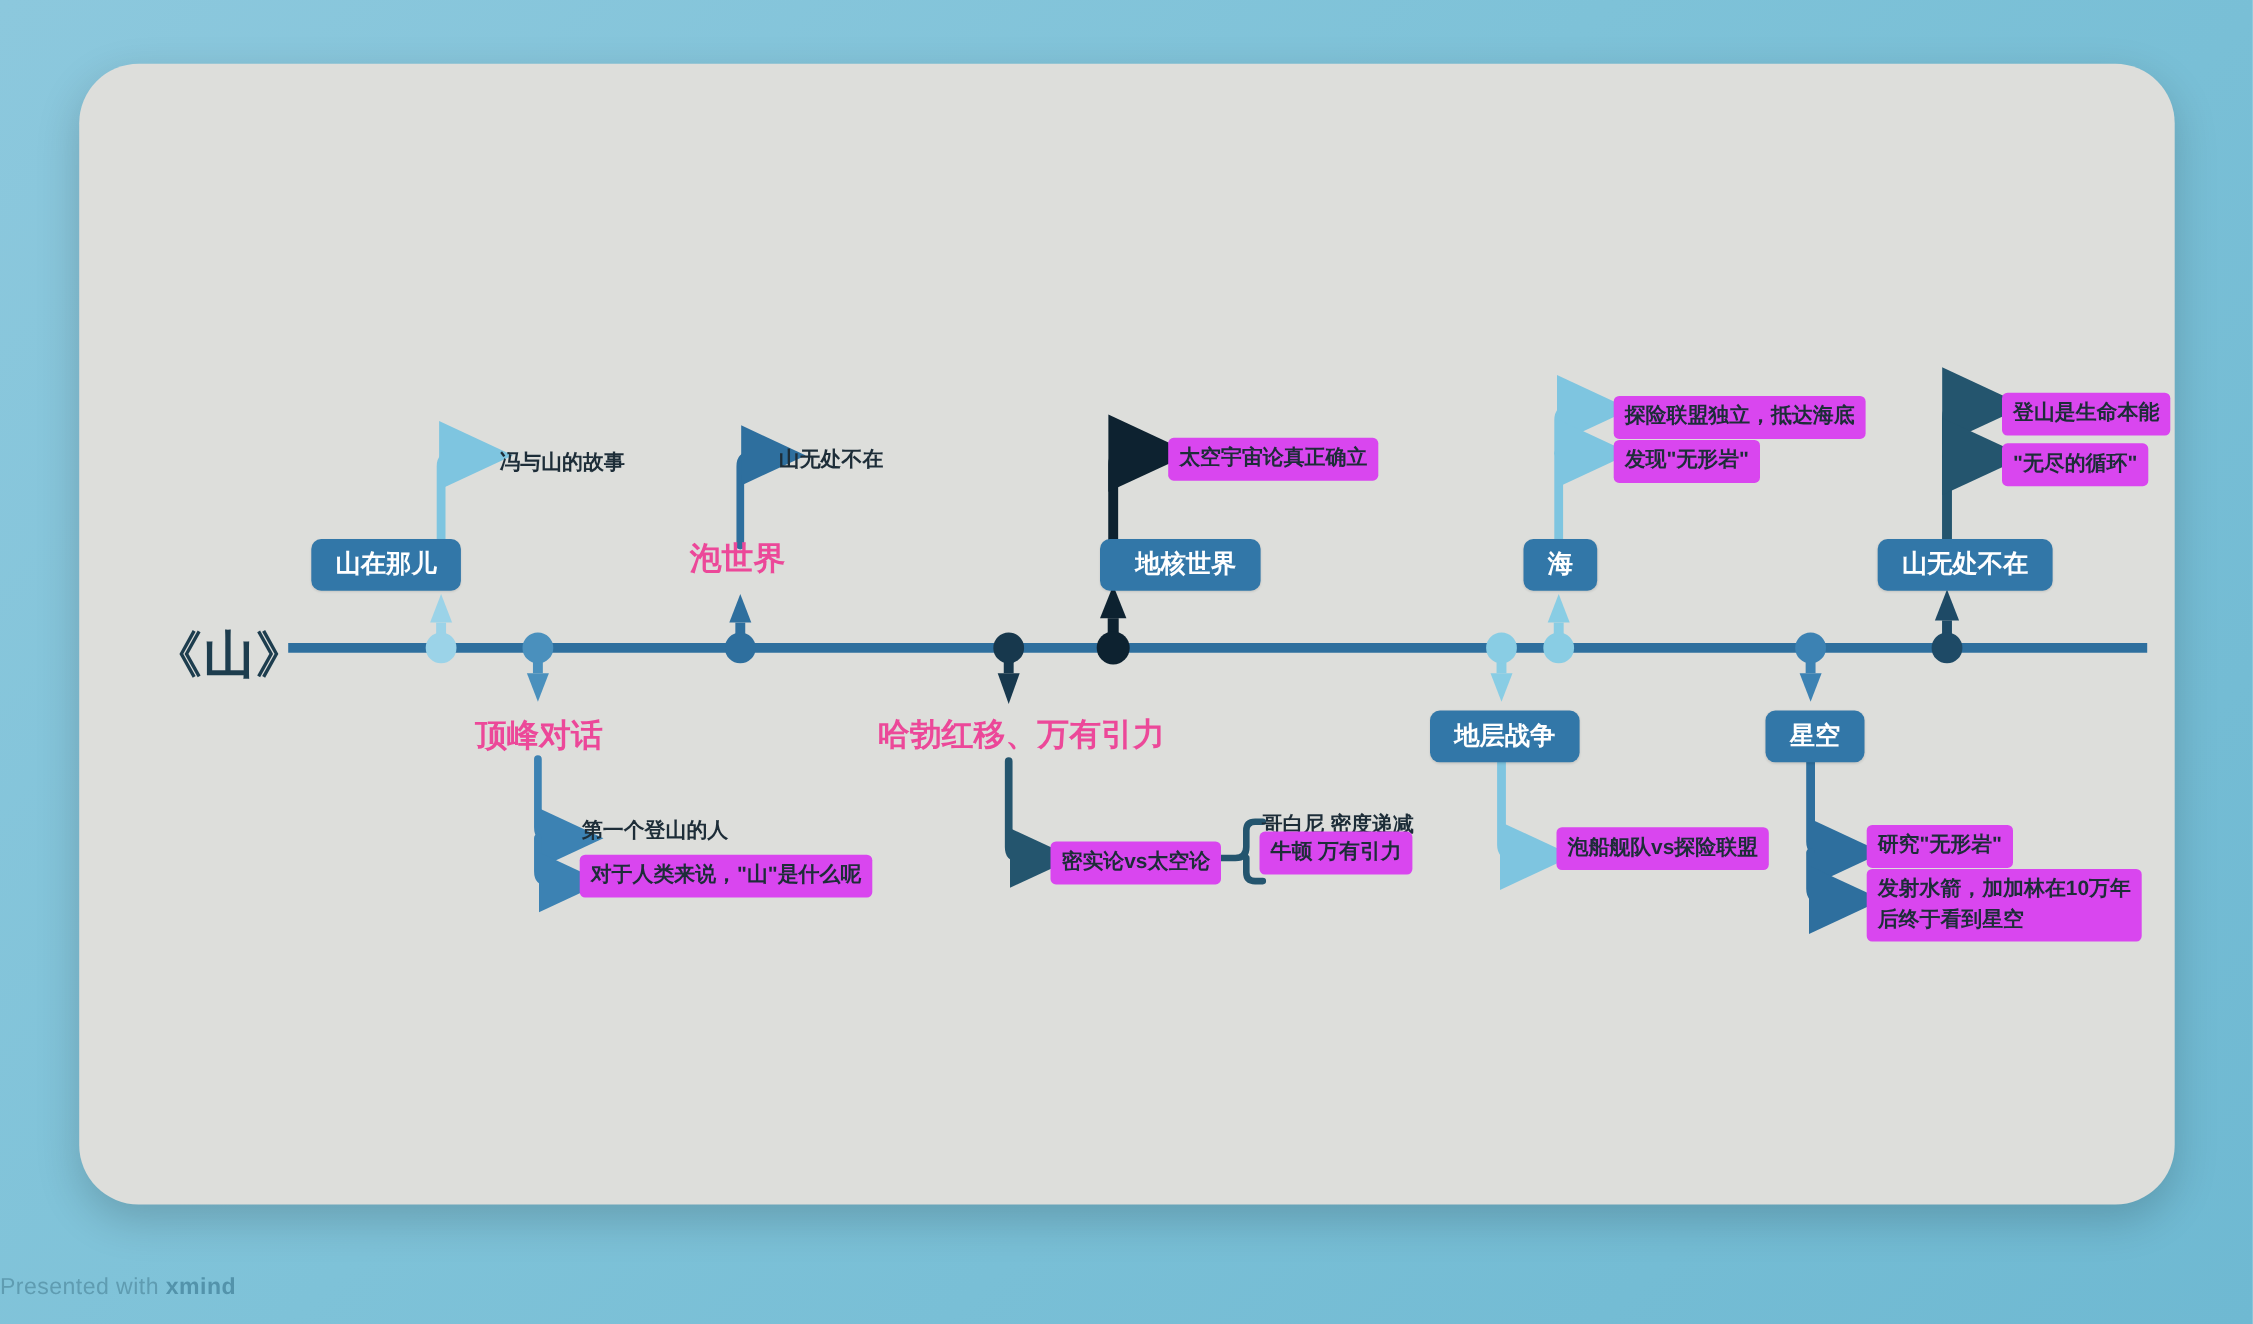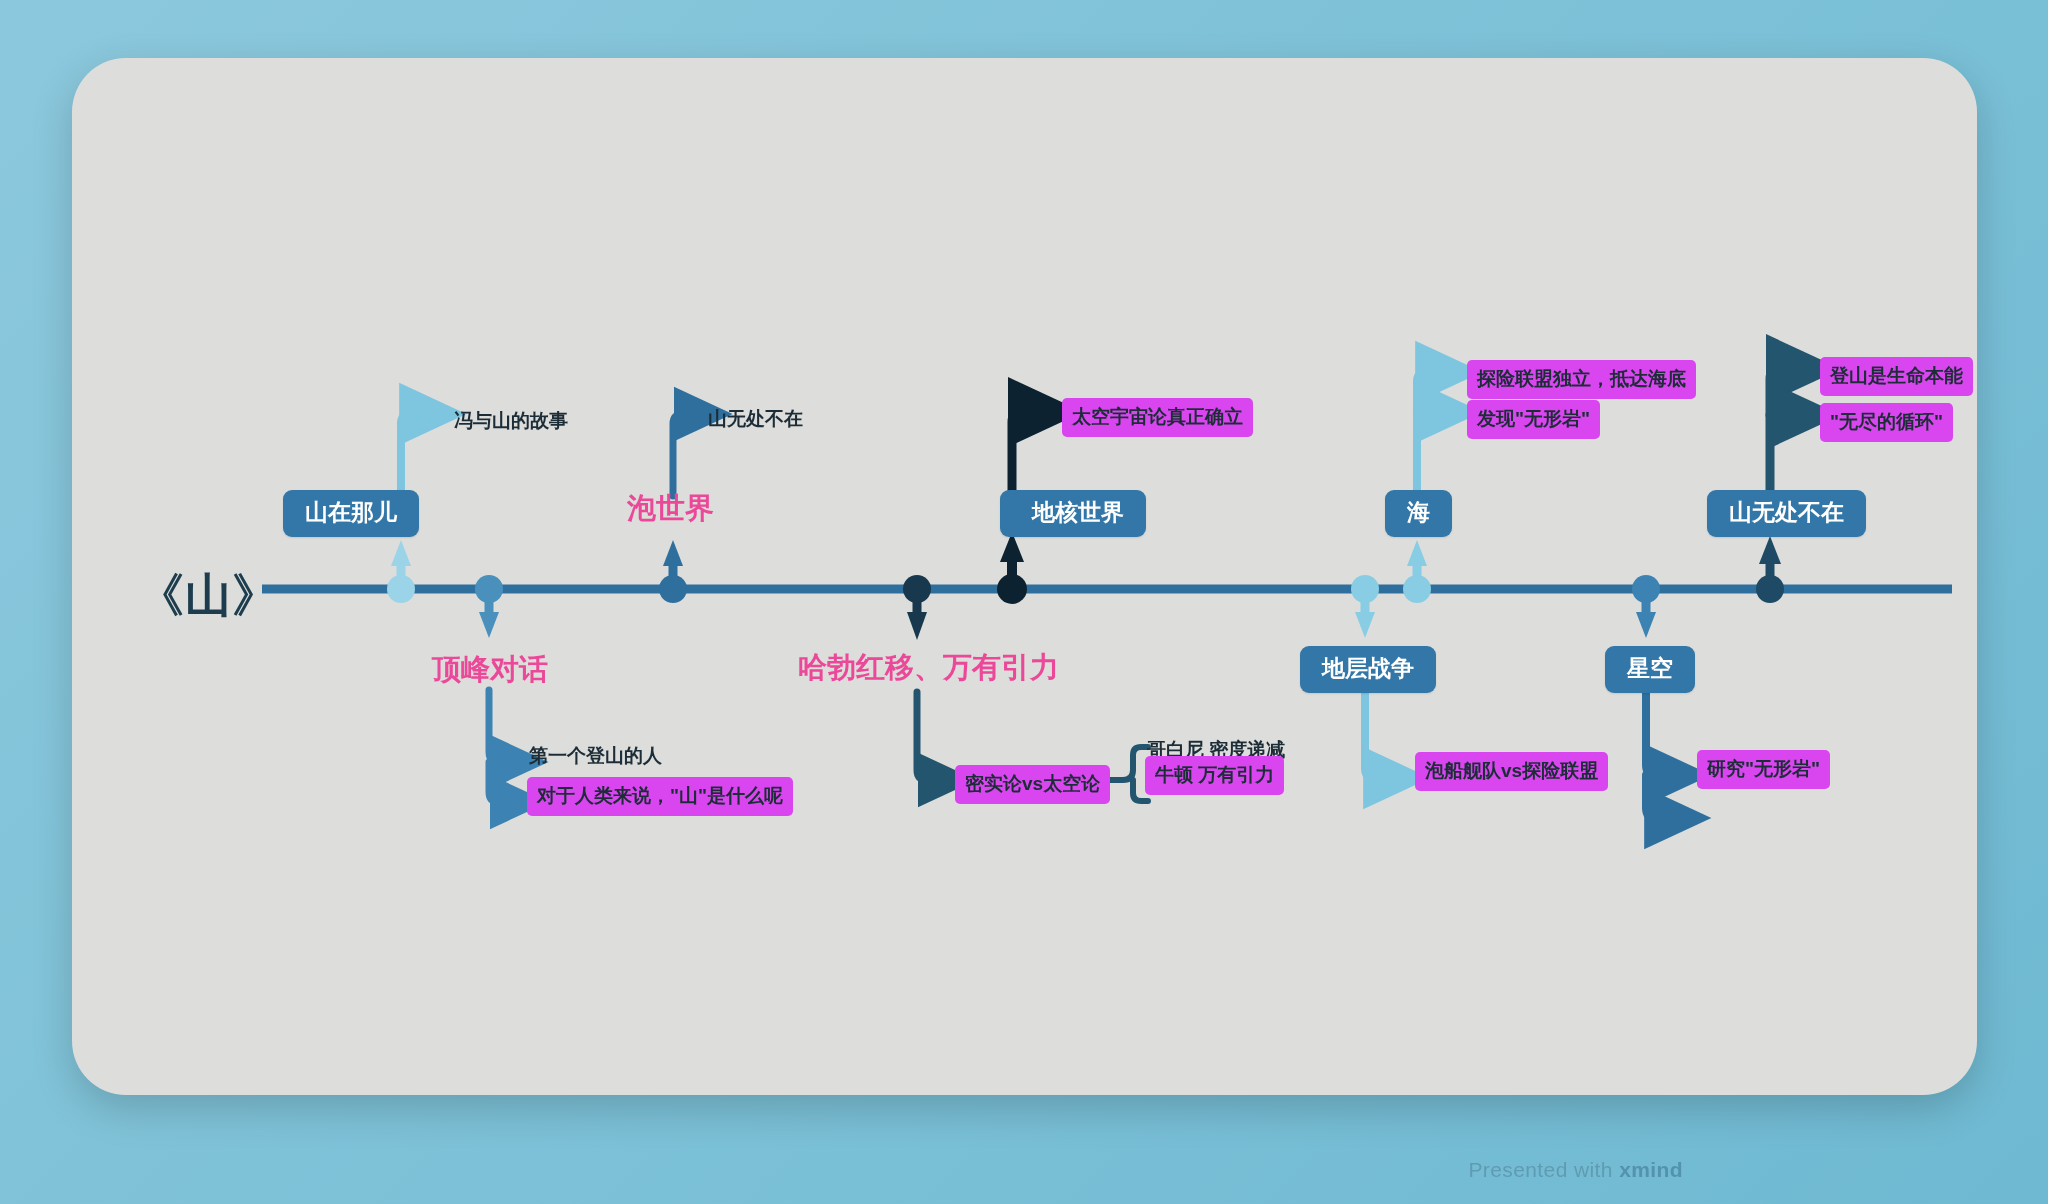--- a/index.html
+++ b/index.html
@@ -94,21 +94,21 @@
     padding: 5px 2px 6px 2px;
   }
   .note.multiline { white-space: pre-line; }
 
   
   #footer {
     position: absolute;
     left: 0;
     top: 1158px;
     width: 1683px;
-    text-align: right;
+    text-align: left;
     font-size: 21px;
     color: #5f9cb1;
     letter-spacing: 0.4px;
     font-family: "Liberation Sans", "DejaVu Sans", sans-serif;
   }
   #footer b { color: #5393ab; font-weight: 700; }
 </style>
 </head>
 <body>
 
@@ -251,20 +251,22 @@
 
   <div class="abs milestone-box" style="left:1300px; top:646px;">地层战争</div>
   <div class="abs note boxed" style="left:1415px; top:752px;">泡船舰队vs探险联盟</div>
 
   <div class="abs milestone-box" style="left:1385px; top:490px;">海</div>
   <div class="abs note boxed" style="left:1467px; top:360px;">探险联盟独立，抵达海底</div>
   <div class="abs note boxed" style="left:1467px; top:400px;">发现"无形岩"</div>
 
   <div class="abs milestone-box" style="left:1605px; top:646px;">星空</div>
   <div class="abs note boxed" style="left:1697px; top:750px;">研究"无形岩"</div>
+  <div class="abs note boxed multiline" style="left:1697px; top:790px;">发射水箭，加加林在10万年
+后终于看到星空</div>
 
   <div class="abs milestone-box" style="left:1687px; top:490px;margin-left:20px;">山无处不在</div>
   <div class="abs note boxed" style="left:1820px; top:357px;">登山是生命本能</div>
   <div class="abs note boxed" style="left:1820px; top:403px;">"无尽的循环"</div>
 
 </div>
 
 <div id="footer">
   <span>Presented with </span><b>xmind</b>
 </div>

